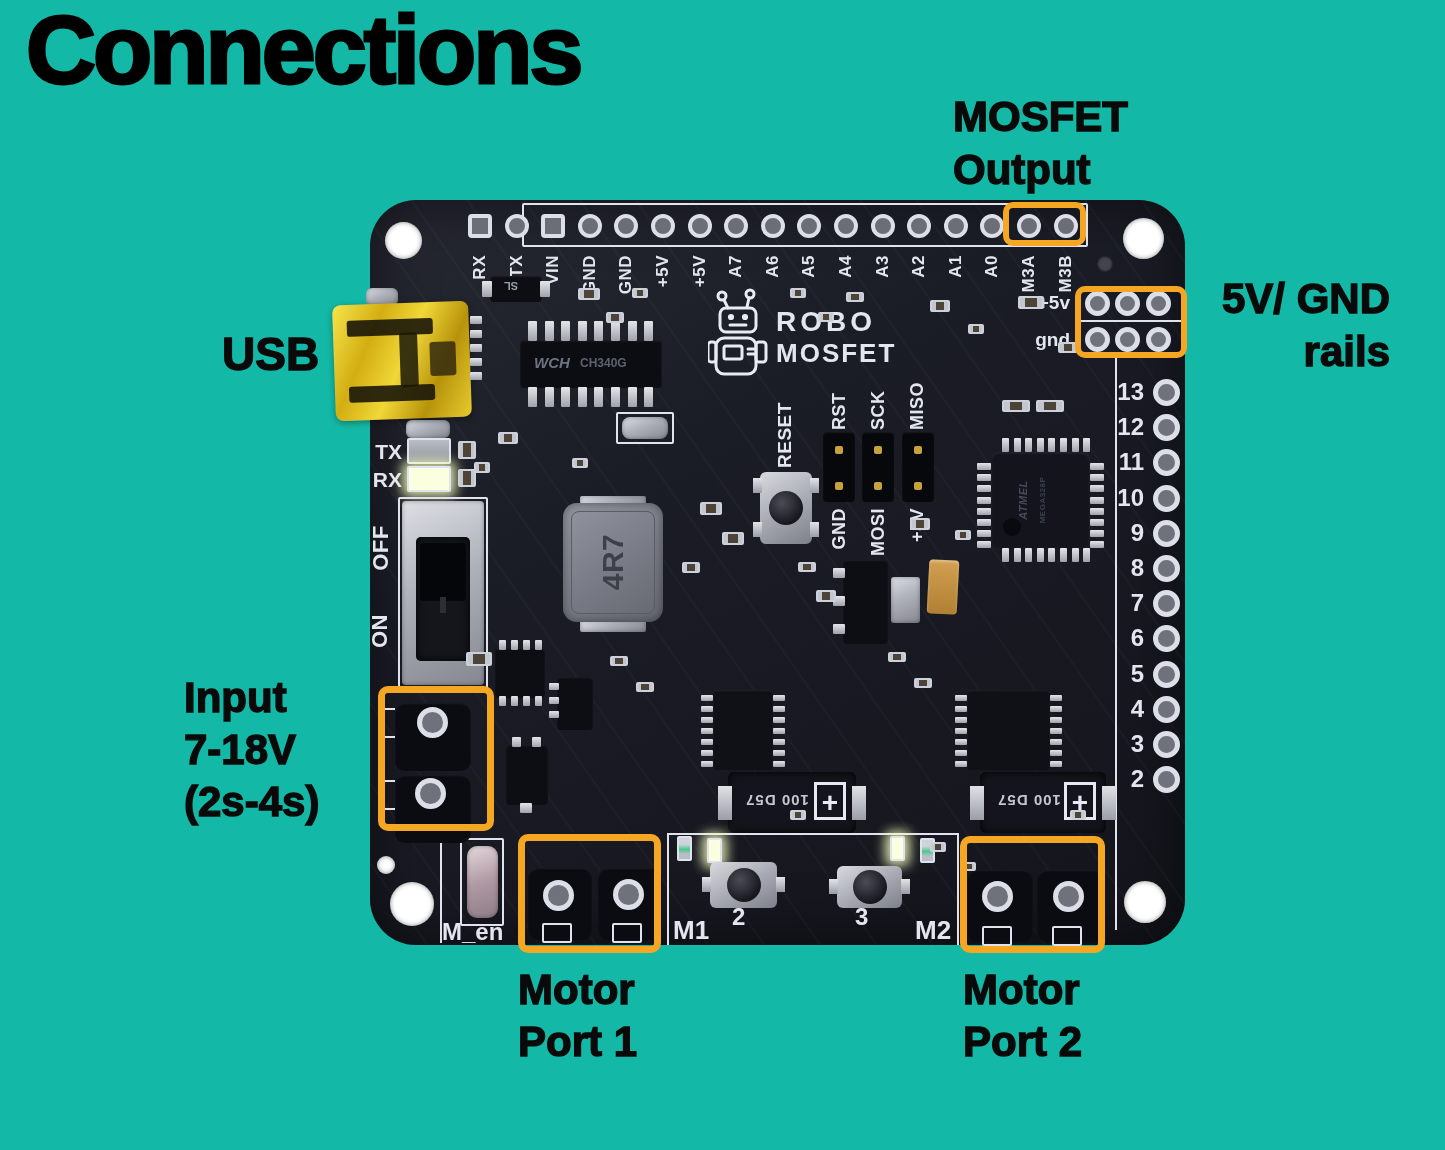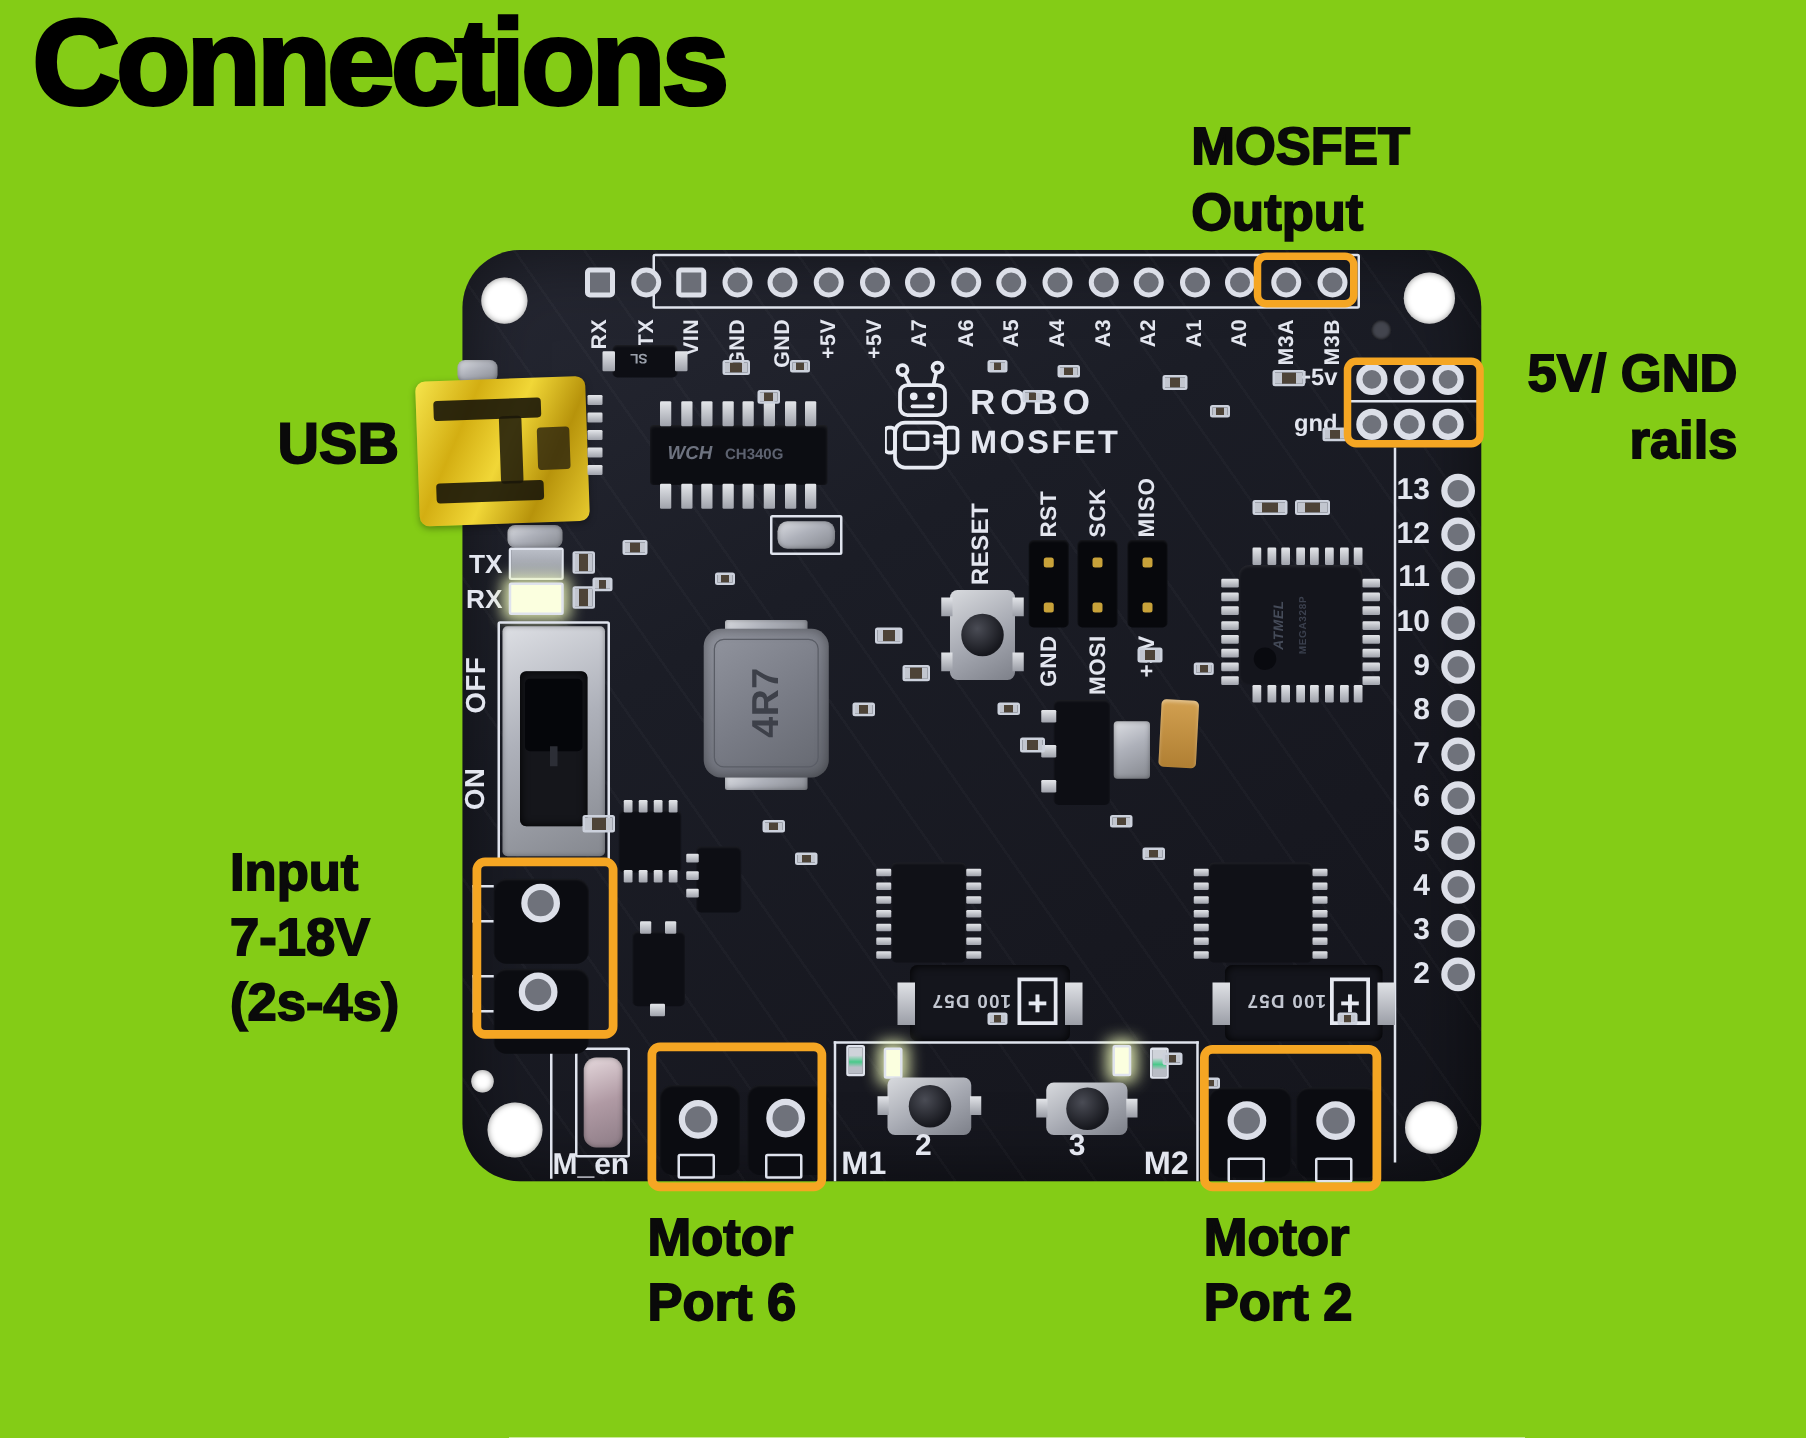--- a/index.html
+++ b/index.html
@@ -1,16 +1,16 @@
 <!DOCTYPE html>
 <html><head>
 <meta charset="utf-8">
 <style>
   html,body{margin:0;padding:0;background:#ffffff;}
-  .stage{position:relative;width:1445px;height:1150px;background:#84cc16;overflow:hidden;
+  .stage{position:relative;width:1445px;height:1150px;background:#14b8a6;overflow:hidden;
          font-family:"Liberation Sans",sans-serif;}
   .abs{position:absolute;}
 
   
   .page-title{position:absolute;left:26px;top:-6px;font-size:97px;font-weight:700;color:#000;
               letter-spacing:-3px;-webkit-text-stroke:3px #000;}
   .callout{position:absolute;color:#0a0a0a;font-weight:700;font-size:42px;line-height:53px;
            -webkit-text-stroke:1.4px #0a0a0a;white-space:pre;}
 
   
@@ -477,15 +477,15 @@
   <div class="orange-box" style="left:1003px;top:202px;width:83px;height:44px;"></div>
   <div class="orange-box" style="left:1075px;top:286px;width:112px;height:72px;"></div>
   <div class="orange-box" style="left:378px;top:686px;width:116px;height:145px;border-width:7px;"></div>
   <div class="orange-box" style="left:518px;top:834px;width:143px;height:119px;border-width:7px;"></div>
   <div class="orange-box" style="left:960px;top:836px;width:145px;height:117px;border-width:7px;"></div>
 
   <div class="callout" style="left:953px;top:90px;"><span>MOSFET</span><br><span>Output</span></div>
   <div class="callout" style="left:1190px;top:272px;width:200px;text-align:right;"><span>5V/ GND</span><br><span>rails</span></div>
   <div class="callout" style="left:222px;top:328px;font-size:46px;">USB</div>
   <div class="callout" style="left:184px;top:672px;line-height:52px;"><span>Input</span><br><span>7-18V</span><br><span>(2s-4s)</span></div>
-  <div class="callout" style="left:518px;top:964px;line-height:52px;"><span>Motor</span><br><span>Port 6</span></div>
+  <div class="callout" style="left:518px;top:964px;line-height:52px;"><span>Motor</span><br><span>Port 1</span></div>
   <div class="callout" style="left:963px;top:964px;line-height:52px;"><span>Motor</span><br><span>Port 2</span></div>
 </div>
 
 </body></html>

